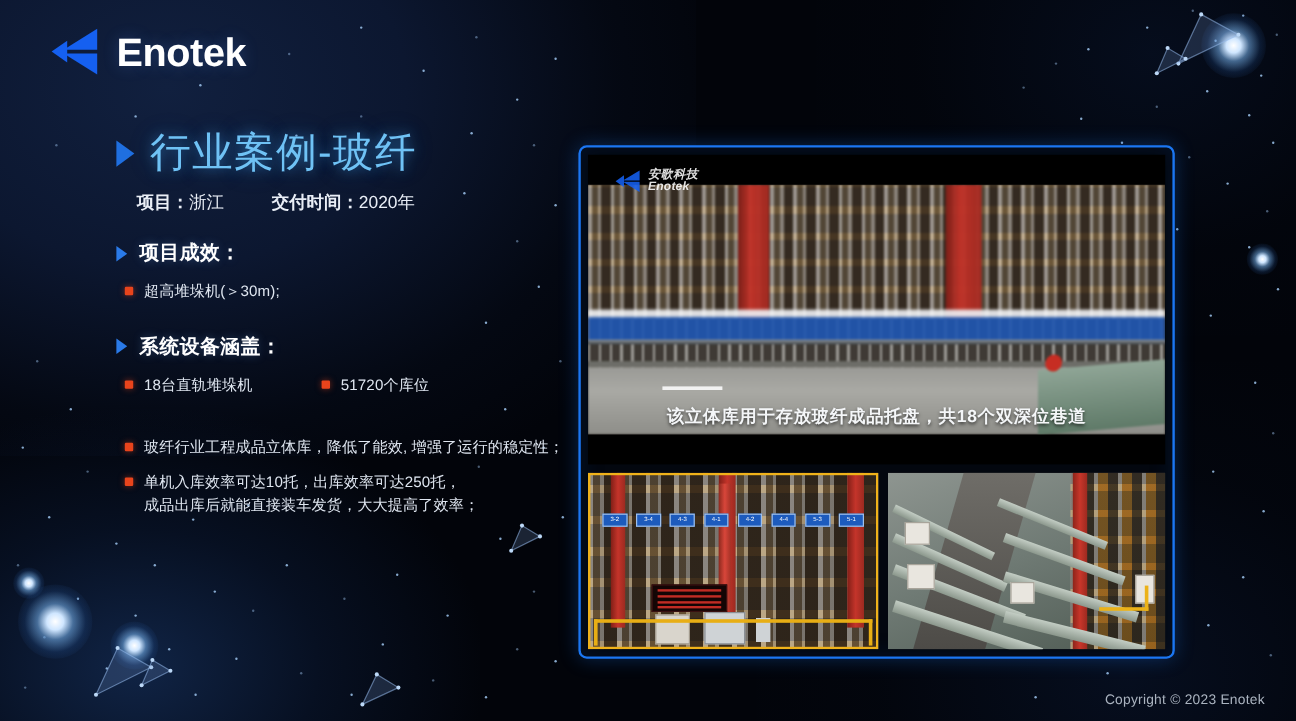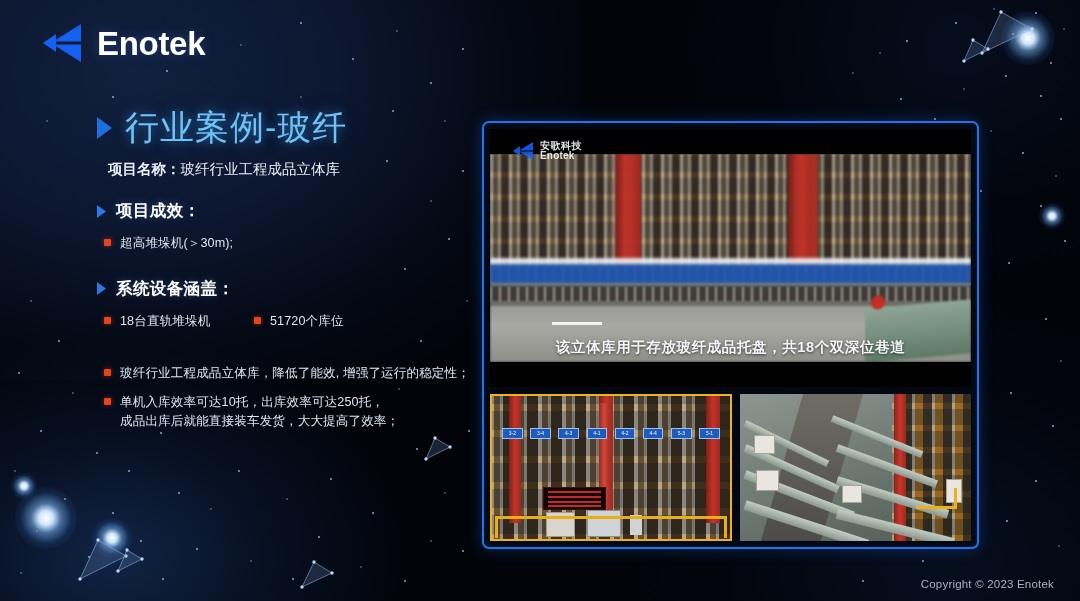--- a/index.html
+++ b/index.html
@@ -101,21 +101,21 @@
     width:7px; height:7px; flex:none; margin-top:5px;
     background:#e8441c; border-radius:1px;
     box-shadow:0 0 5px rgba(232,68,28,.55);
   }
   .bul-txt {
     color:#dfe6f0; font-size:12.6px; line-height:1.55;
     letter-spacing:.1px;
   }
   .bul-txt .l { display:block; }
   .row-inline { display:flex; align-items:flex-start; }
-  .row-inline .bul:first-child { width:150px;text-align:right; }
+  .row-inline .bul:first-child { width:164px;text-align:right; }
 
   
   .media-panel {
     position:absolute; left:482px; top:121px;
     width:497px; height:428px;
     border:2px solid #1b76f2; border-radius:7px;
     background:#03070f;
     box-shadow:0 0 16px rgba(27,118,242,.30), inset 0 0 18px rgba(10,40,90,.35);
     overflow:hidden;
   }
@@ -175,21 +175,21 @@
     transform:skewY(-5deg);
   }
   .wh-green-conv::after{
     content:""; position:absolute; left:6%; top:-12px; width:14px; height:14px;
     background:#c62d23; border-radius:50%;
   }
   .wh-blur { position:absolute; inset:0; filter:blur(1.1px); }
 
   .wm {
     position:absolute; left:22px; top:12px;
-    display:flex; align-items:flex-end; gap:6px; opacity:.88;
+    display:flex; align-items:flex-end; gap:6px; opacity:.88;font-style:italic;
   }
   .wm-mark { width:22px; height:20px; flex:none; }
   .wm-txt { line-height:1.02; }
   .wm-cn { color:#ffffff; font-size:10px; font-weight:700; letter-spacing:.5px; display:block; }
   .wm-en { color:#ffffff; font-size:10px; font-weight:700; letter-spacing:.2px; display:block; }
 
   .cap-line {
     position:absolute; left:62px; bottom:62px;
     width:50px; height:3px; background:#f2f2f2;
   }
@@ -443,24 +443,24 @@
 
   <div class="left-col">
 
     <div class="title-row">
       <svg class="title-arrow" viewBox="0 0 17 24">
         <path d="M1 1 L16 12 L1 23 Z" fill="#1f6fe0"></path>
       </svg>
       <span class="slide-title">行业案例-玻纤</span>
     </div>
 
-
-    <div class="proj-line proj-row2">
-      <span>项目名称：</span><span class="val">玻纤行业工程成品立体库</span>
+    <div class="proj-line proj-row1">
+      <span>项目：</span><span class="val">浙江</span><span class="gap"></span><span>交付时间：</span><span class="val">2020年</span>
     </div>
+
 
     <div id="sections">
         <div class="sect">
           <div class="sect-head">
             <svg class="sect-arrow" viewBox="0 0 11 15">
               <path d="M1 1 L10 7.5 L1 14 Z" fill="#2a7ae8"></path>
             </svg>
             <span class="sect-title">项目成效：</span>
           </div>
           <div class="bullets">

